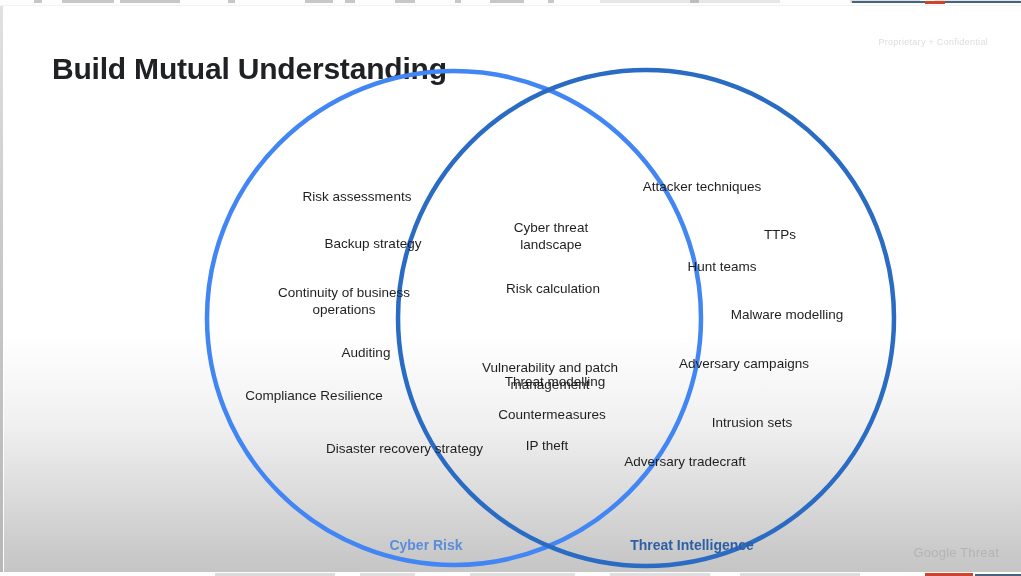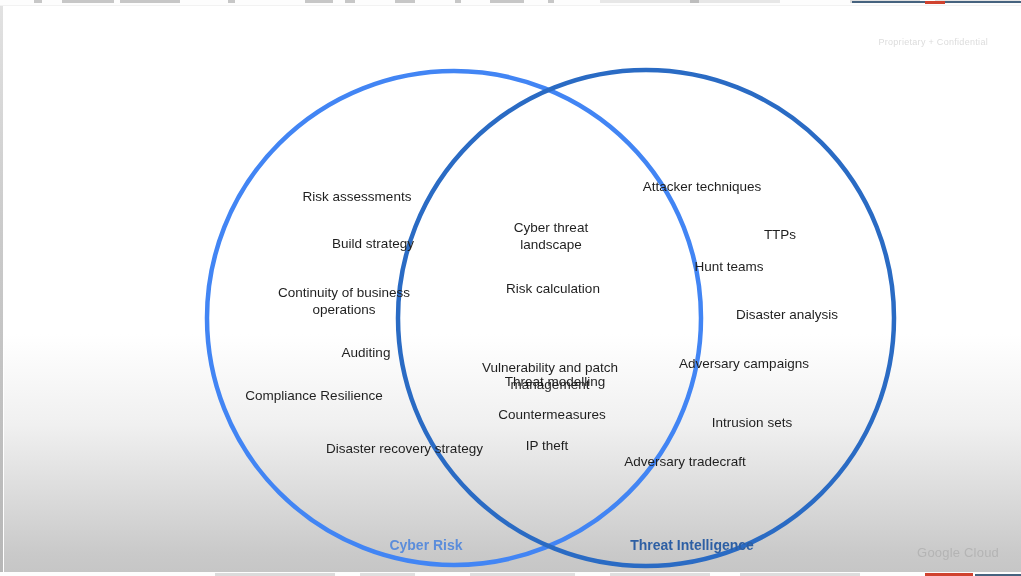--- a/index.html
+++ b/index.html
@@ -167,52 +167,53 @@
   <div class="chrome-ghost" style="top:1px;left:610px;width:100px;opacity:.3;"></div>
   <div class="chrome-ghost" style="top:1px;left:740px;width:120px;opacity:.32;"></div>
   <div class="chrome-rule" style="top:2px;left:975px;width:46px;"></div>
   <div class="chrome-rule-b" style="top:1px;left:925px;width:48px;"></div>
 </div>
 
 <div class="edge-sliver"></div>
 
 <div class="slide">
 
+  <div class="page-title">Build Mutual Understanding</div>
 
   <div class="confidential">Proprietary + Confidential</div>
 
   <svg class="venn-svg" viewBox="0 0 1017 566">
     <circle id="c-left" fill="none" stroke-width="4.5" cx="450" cy="312" r="247" stroke="#4285f4"></circle>
     <circle id="c-right" fill="none" stroke-width="4.5" cx="642" cy="312" r="248" stroke="#2a6bc4"></circle>
   </svg>
 
   <div id="venn-text-layer">
       <div class="venn-label" style="left: 353px; top: 191px; color: rgb(31, 31, 31);">Risk assessments</div>
-      <div class="venn-label" style="left: 369px; top: 238px; color: rgb(31, 31, 31);">Build strategy</div>
+      <div class="venn-label" style="left: 369px; top: 238px; color: rgb(31, 31, 31);">Backup strategy</div>
       <div class="venn-label" style="left: 340px; top: 296px; color: rgb(31, 31, 31);">Continuity of business
 operations</div>
       <div class="venn-label" style="left: 362px; top: 347px; color: rgb(31, 31, 31);">Auditing</div>
       <div class="venn-label" style="left: 310px; top: 390px; color: rgb(31, 31, 31);">Compliance Resilience</div>
       <div class="venn-label" style="left: 384px; top: 443px; color: rgb(31, 31, 31); padding-left: 33px;">Disaster recovery strategy</div>
       <div class="venn-label" style="left: 547px; top: 231px; color: rgb(31, 31, 31);">Cyber threat
 landscape</div>
       <div class="venn-label" style="left: 549px; top: 283px; color: rgb(31, 31, 31);">Risk calculation</div>
       <div class="venn-label" style="left: 546px; top: 332px; color: rgb(31, 31, 31); margin-top: 39px;">Vulnerability and patch
 management</div>
       <div class="venn-label" style="left: 551px; top: 376px; color: rgb(31, 31, 31);">Threat modelling</div>
       <div class="venn-label" style="left: 548px; top: 409px; color: rgb(31, 31, 31);">Countermeasures</div>
       <div class="venn-label" style="left: 543px; top: 440px; color: rgb(31, 31, 31);">IP theft</div>
       <div class="venn-label" style="left: 698px; top: 181px; color: rgb(31, 31, 31);">Attacker techniques</div>
       <div class="venn-label" style="left: 776px; top: 229px; color: rgb(31, 31, 31);">TTPs</div>
-      <div class="venn-label" style="left: 718px; top: 261px; color: rgb(31, 31, 31); margin-left: 7px;">Hunt teams</div>
-      <div class="venn-label" style="left: 783px; top: 309px; color: rgb(31, 31, 31);">Disaster analysis</div>
+      <div class="venn-label" style="left: 718px; top: 261px; color: rgb(31, 31, 31);">Hunt teams</div>
+      <div class="venn-label" style="left: 783px; top: 309px; color: rgb(31, 31, 31);">Malware modelling</div>
       <div class="venn-label" style="left: 740px; top: 358px; color: rgb(31, 31, 31);">Adversary campaigns</div>
       <div class="venn-label" style="left: 748px; top: 417px; color: rgb(31, 31, 31);">Intrusion sets</div>
       <div class="venn-label" style="left: 681px; top: 456px; color: rgb(31, 31, 31);">Adversary tradecraft</div>
     </div>
 
   <div class="circle-title left" id="t-left" style="left: 422px; top: 539px;">Cyber Risk</div>
 
   <div class="circle-title right" id="t-right" style="left: 688px; top: 539px; text-align: center;">Threat Intelligence</div>
 
-  <div class="brand">Google Cloud</div>
+  <div class="brand">Google Threat</div>
 
 </div>
 
 </body></html>

